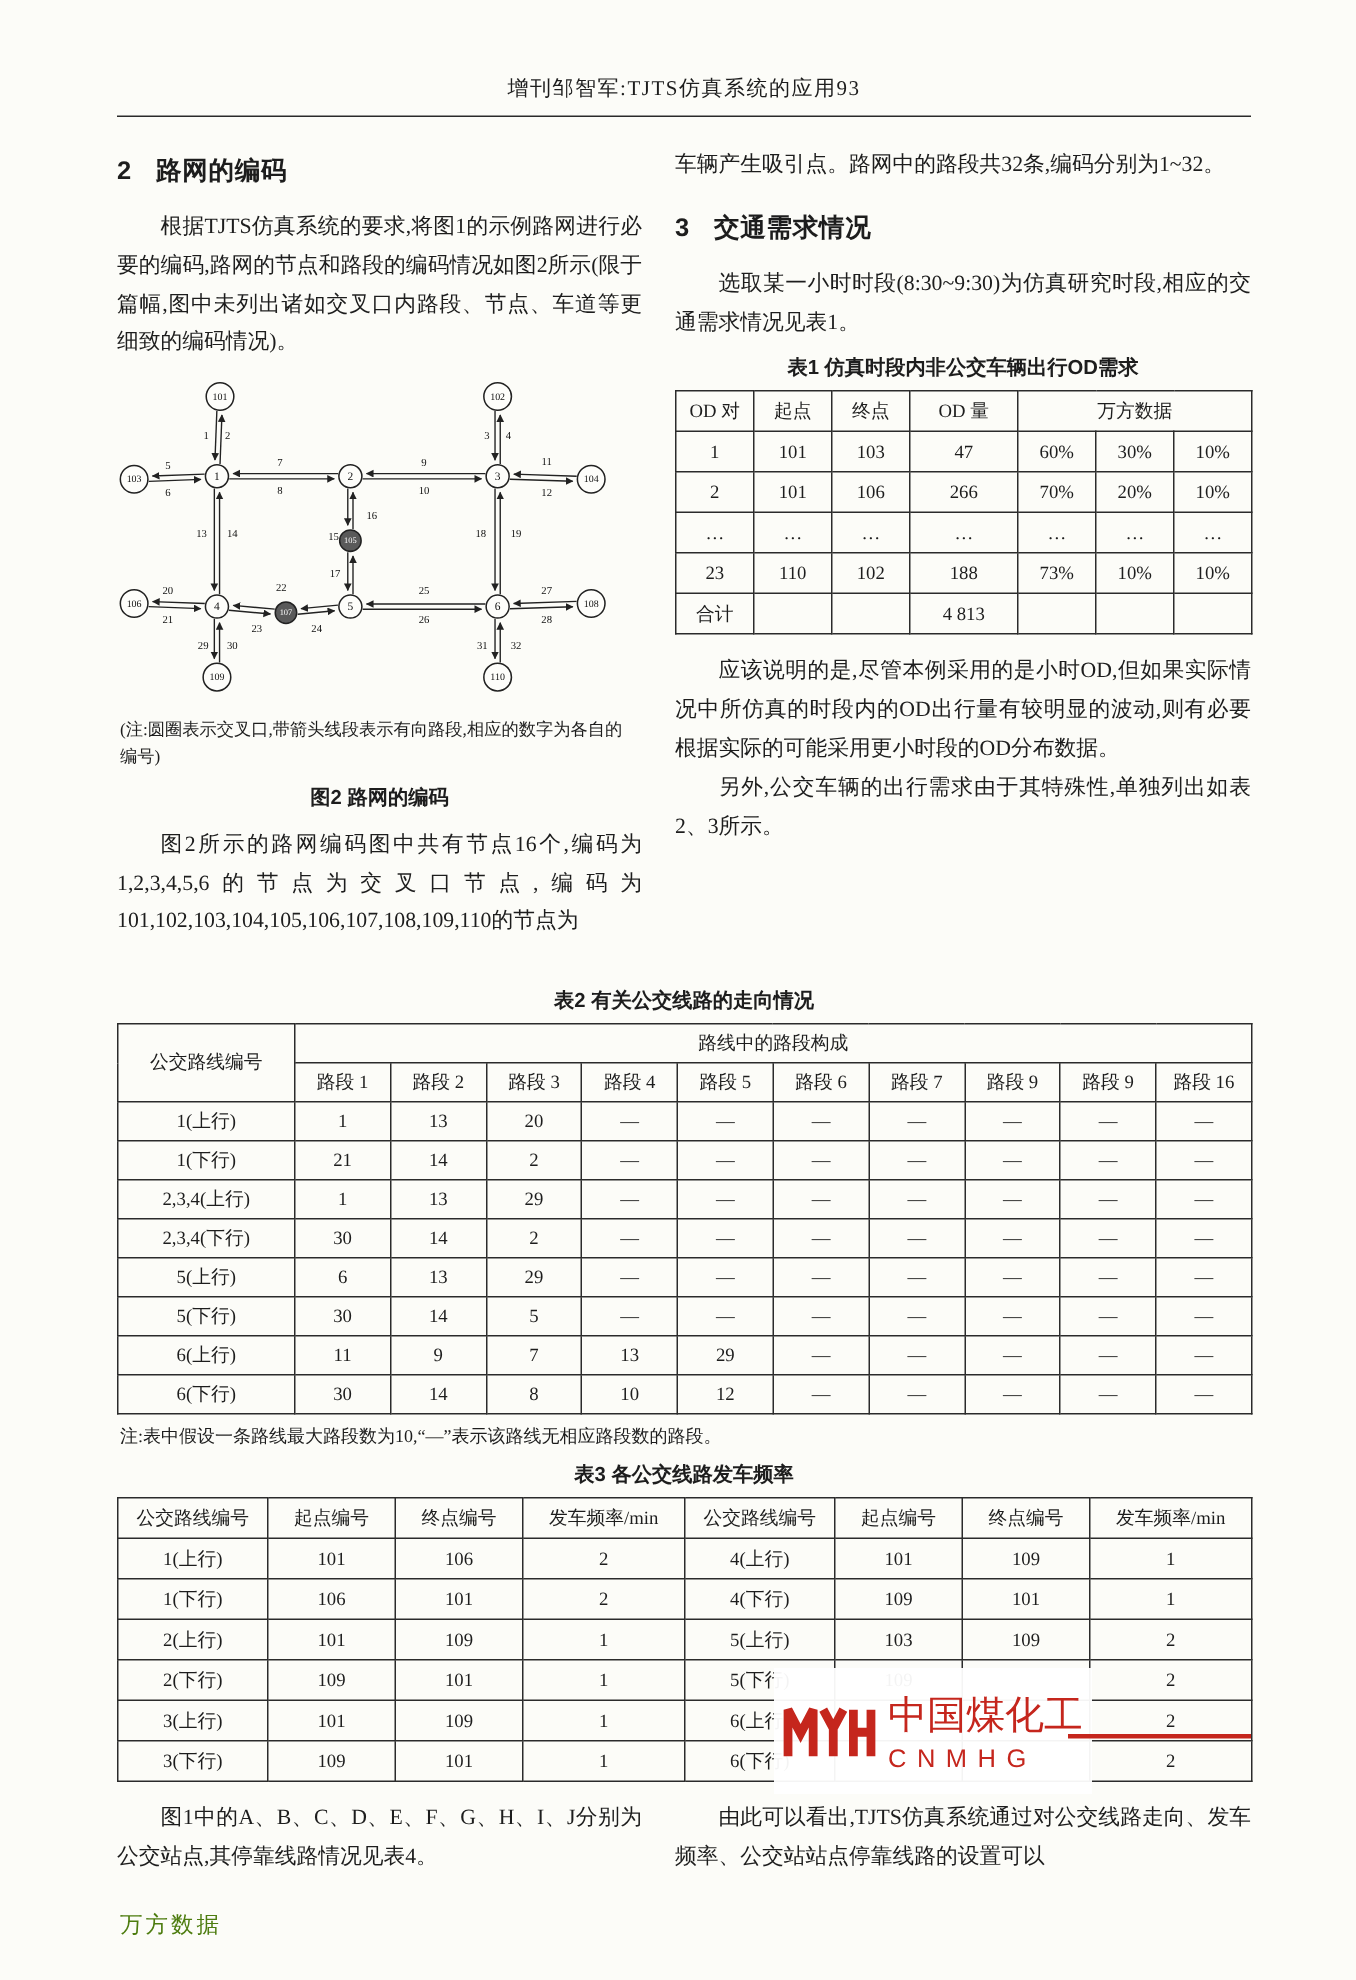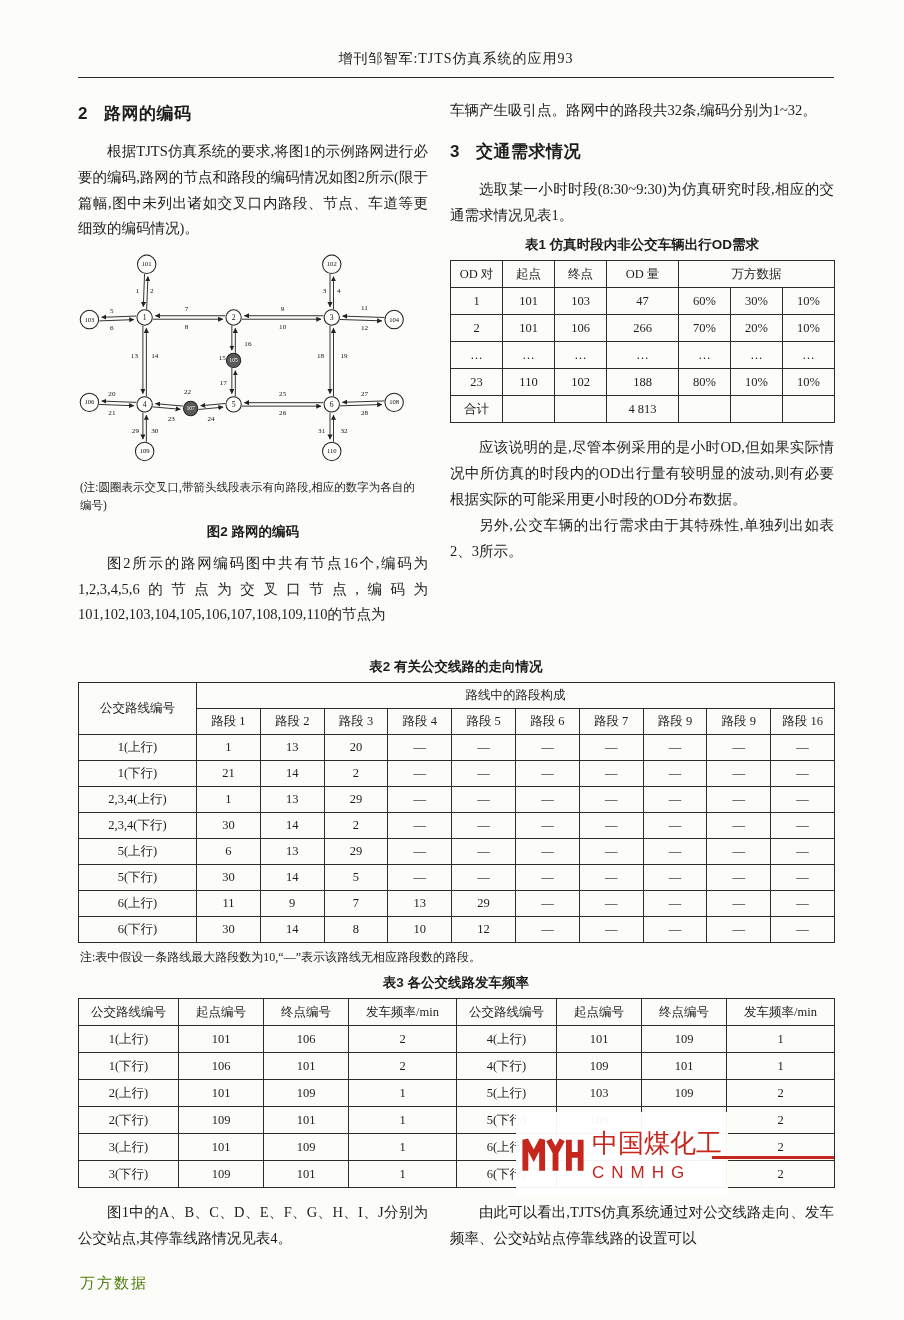--- a/index.html
+++ b/index.html
@@ -247,21 +247,21 @@
               <td>…</td>
               <td>…</td>
               <td>…</td>
               <td>…</td>
             </tr>
             <tr>
               <td>23</td>
               <td>110</td>
               <td>102</td>
               <td>188</td>
-              <td>80%</td>
+              <td>73%</td>
               <td>10%</td>
               <td>10%</td>
             </tr>
             <tr>
               <td>合计</td>
               <td></td>
               <td></td>
               <td>4 813</td>
               <td></td>
               <td></td>

